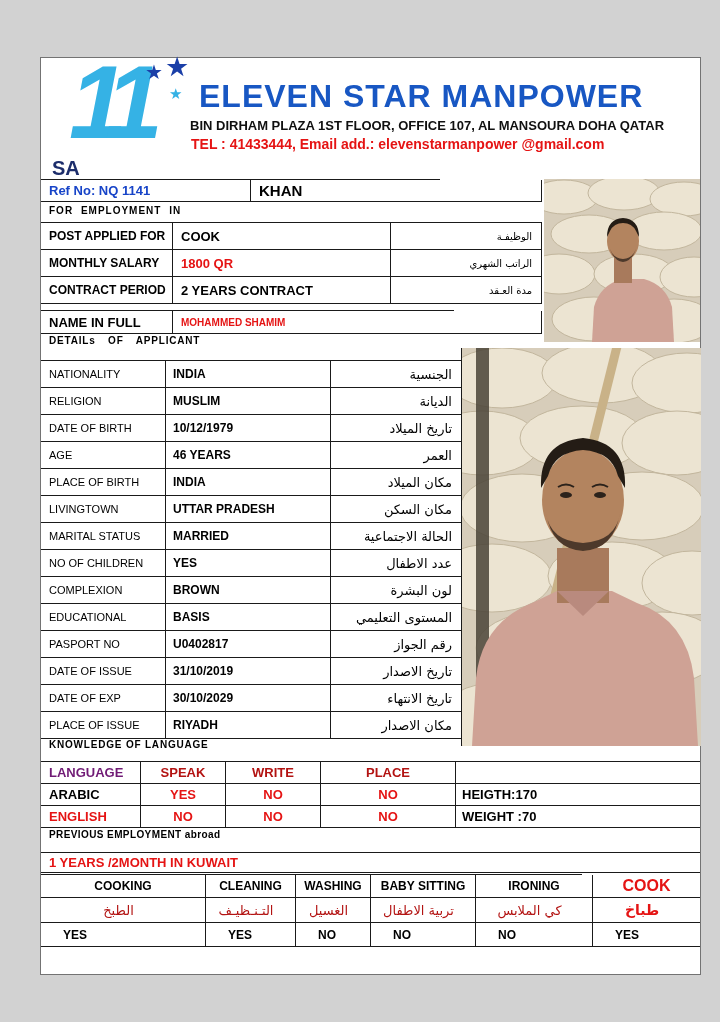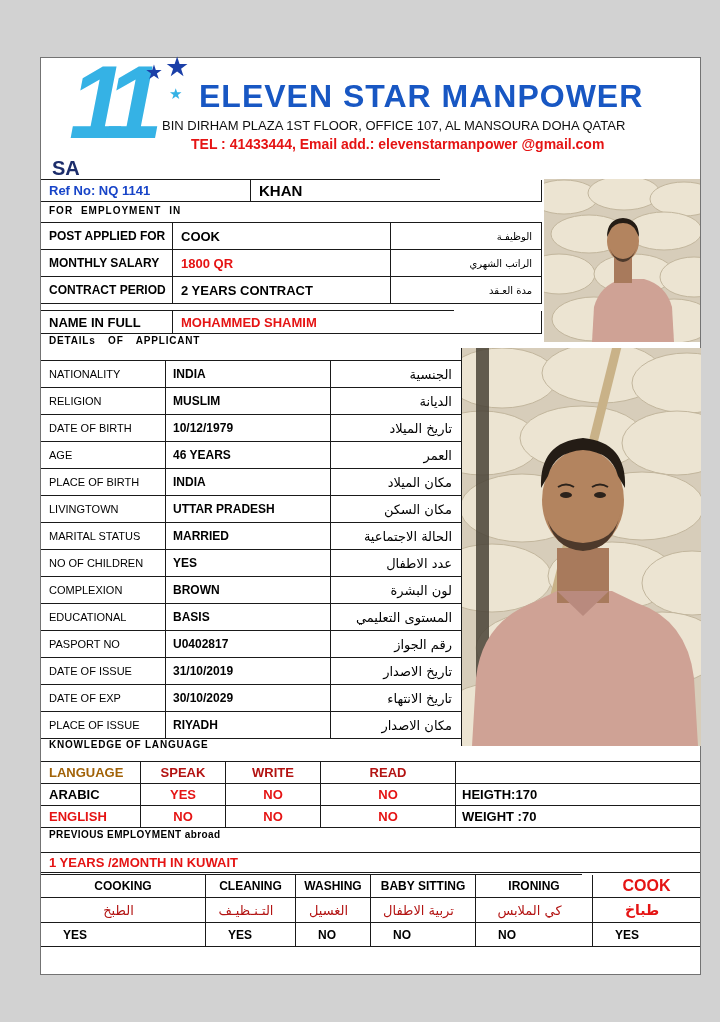--- a/index.html
+++ b/index.html
@@ -14,21 +14,21 @@
 
   
   .logo-num{left:28px;top:-8px;font-size:104px;line-height:1;font-weight:bold;font-style:italic;
     color:#35b2e5;letter-spacing:-14px}
   .star{color:#1b3fa8;line-height:1}
   .s1{left:104px;top:4px;font-size:20px}
   .s2{left:124px;top:-4px;font-size:27px}
   .s3{left:128px;top:28px;font-size:15px;color:#35b2e5}
   .logo-sa{left:11px;top:99px;font-size:20px;font-weight:bold;color:#1c2d6b}
   .title{left:158px;top:20px;font-size:32px;font-weight:bold;color:#1857c3;letter-spacing:1px;white-space:nowrap}
-  .address{left:121px;top:60px;font-size:13px;font-weight:normal;color:#101010;white-space:nowrap}
+  .address{left:149px;top:60px;font-size:13px;font-weight:bold;color:#101010;white-space:nowrap}
   .tel{left:150px;top:78px;font-size:14px;font-weight:bold;color:#e51414;white-space:nowrap}
 
   
   .tbl{position:absolute;display:grid;border-top:1px solid #1a1a1a;background:#fff}
   .tbl .cell{border-right:1px solid #1a1a1a;border-bottom:1px solid #1a1a1a;
     display:flex;align-items:center;overflow:hidden;white-space:nowrap}
   .noR{border-right:none !important}
   .ctr{justify-content:center}
   .ar{direction:rtl;padding-right:9px;font-family:"DejaVu Sans",sans-serif;font-size:13px;color:#000}
 
@@ -44,34 +44,34 @@
   
   .emp{left:0;top:164px;width:501px;grid-template-columns:132px 218px 151px;grid-auto-rows:27px}
   .elbl{padding-left:8px;font-size:12px;font-weight:bold;color:#000}
   .eval{padding-left:8px;font-size:13px;font-weight:bold;color:#000}
   .emp .ar{font-size:10px}
   .redtxt{color:#e51414 !important}
 
   
   .namerow{left:0;top:252px;width:413px;grid-template-columns:132px 369px;grid-auto-rows:23px}
   .nlbl{padding-left:8px;font-size:13px;font-weight:bold;color:#000}
-  .nval{padding-left:8px;font-size:13px;font-weight:bold;color:#e51414}
+  .nval{padding-left:8px;font-size:10px;font-weight:bold;color:#e51414}
 
   .t-det{top:277px;word-spacing:9px;letter-spacing:.8px}
 
   
   .details{left:0;top:302px;width:421px;grid-template-columns:125px 165px 131px;grid-auto-rows:27px}
   .lbl{padding-left:8px;font-size:11px;color:#000}
   .val{padding-left:7px;font-size:12px;font-weight:bold;color:#000}
 
   .t-lang{top:681px;letter-spacing:.8px}
 
   
   .lang{left:0;top:703px;width:659px;grid-template-columns:100px 85px 95px 135px 244px;grid-auto-rows:22px}
-  .lh{padding-left:8px;font-size:13px;font-weight:bold;color:#a16207}
+  .lh{padding-left:8px;font-size:13px;font-weight:bold;color:#701a75}
   .lch{font-size:13px;font-weight:bold;color:#b31312}
   .lname{padding-left:8px;font-size:13px;font-weight:bold;color:#000}
   .lname.redtxt{color:#e51414}
   .lv{font-size:13px;font-weight:bold;color:#e51414}
   .hw{padding-left:6px;font-size:13px;font-weight:bold;color:#000}
 
   .t-prev{top:771px;letter-spacing:.4px}
 
   
   .prevrow{left:0;top:794px;width:659px;grid-template-columns:659px;grid-auto-rows:20px}
@@ -247,21 +247,21 @@
       <path d="M95 243 L121 268 L147 243 Z" fill="#b98a7e"></path>
     </svg>
   </div>
 
   <div class="sec-title t-lang">KNOWLEDGE OF LANGUAGE</div>
 
   <div class="tbl lang">
     <div class="cell lh">LANGUAGE</div>
     <div class="cell lch ctr">SPEAK</div>
     <div class="cell lch ctr">WRITE</div>
-    <div class="cell lch ctr">READ</div>
+    <div class="cell lch ctr">PLACE</div>
     <div class="cell noR"></div>
 
     <div class="cell lname">ARABIC</div>
     <div class="cell lv ctr">YES</div>
     <div class="cell lv ctr">NO</div>
     <div class="cell lv ctr">NO</div>
     <div class="cell hw noR">HEIGTH:170</div>
 
     <div class="cell lname redtxt">ENGLISH</div>
     <div class="cell lv ctr">NO</div>

